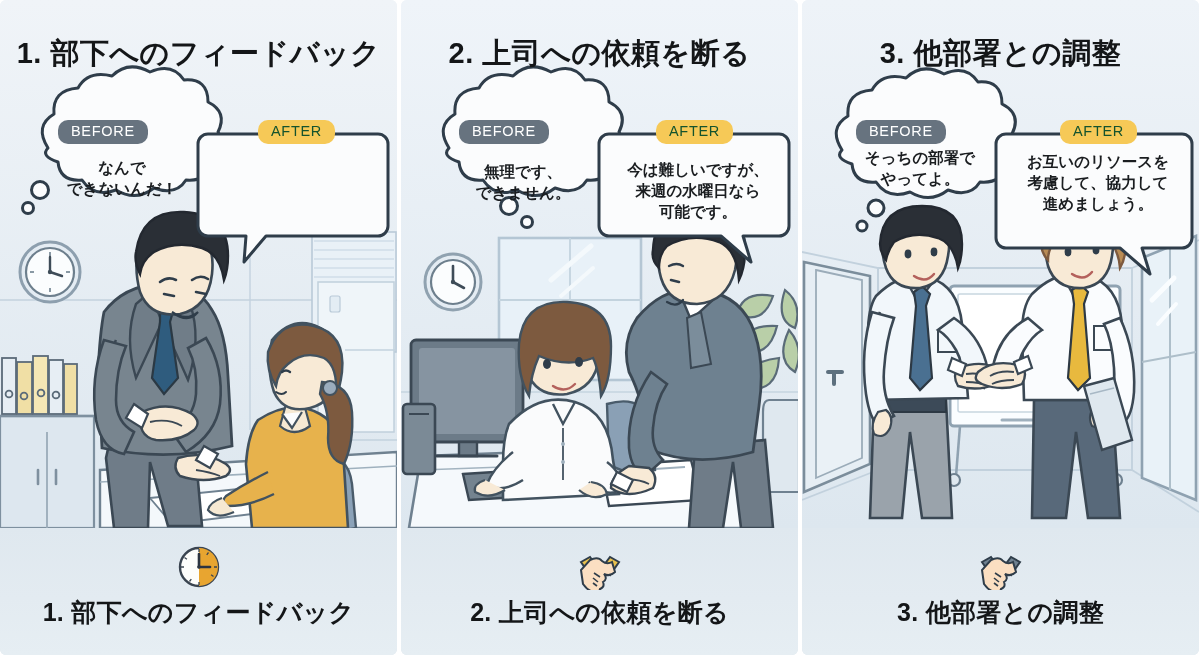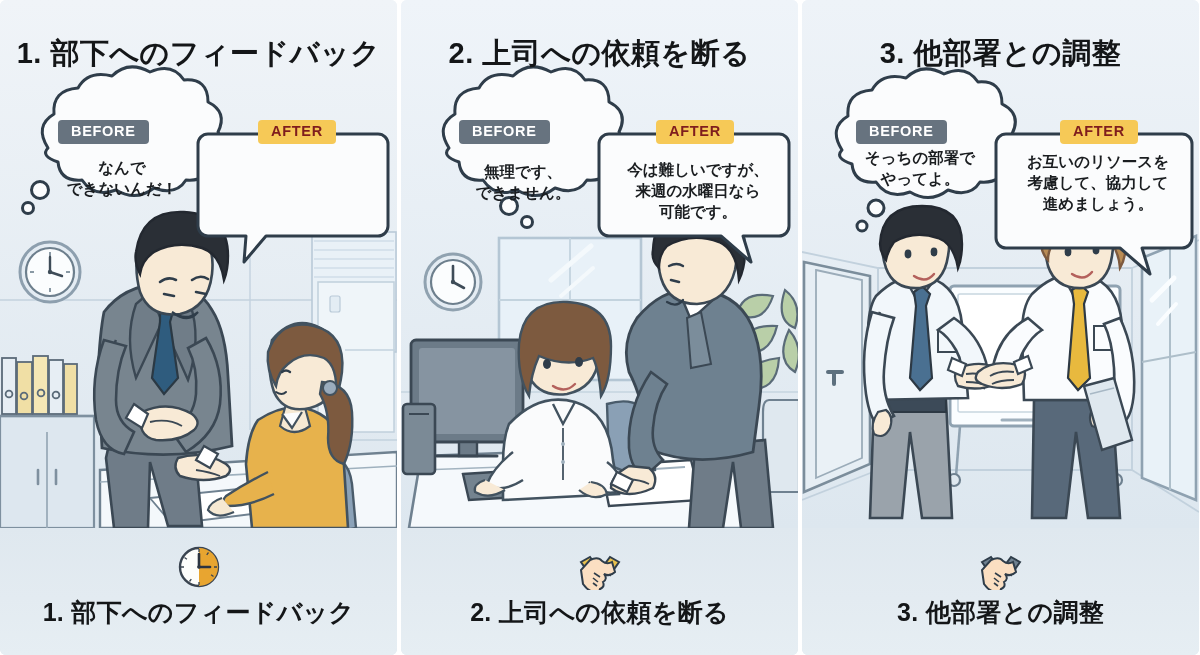--- a/index.html
+++ b/index.html
@@ -43,29 +43,29 @@
     overflow: hidden;
   }
   .stage svg { display: block; width: 397px; height: 528px; }
 
   
   .bubbles { position: absolute; top: 0; left: 0; width: 397px; height: 320px; z-index: 30; }
   .bubbles svg { position: absolute; top: 0; left: 0; width: 397px; height: 320px; overflow: visible; }
 
   .badge {
     position: absolute;
-    border-radius: 4px;
-    font-size: 14.5px; font-weight: 700; letter-spacing: .7px;
+    border-radius: 10px;
+    font-size: 14.5px; font-weight: 400; letter-spacing: .7px;
     padding: 3px 13px 4px;
     z-index: 34;
     line-height: 1.15;
     white-space: nowrap;
   }
   .badge.before { background: #67737f; color: #ffffff; }
-  .badge.after  { background: #f6c957; color: #7f1d1d; }
+  .badge.after  { background: #f6c957; color: #14532d; }
 
   .btxt {
     position: absolute;
     z-index: 33;
     text-align: center;
     font-size: 15.5px;
     font-weight: 700;
     line-height: 1.34;
     color: #1a1d20;
     white-space: pre-line;

